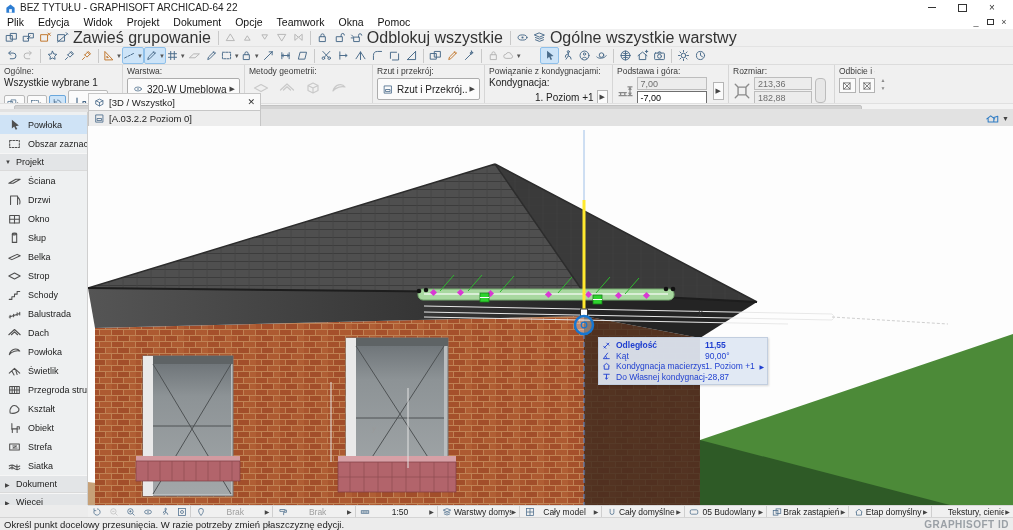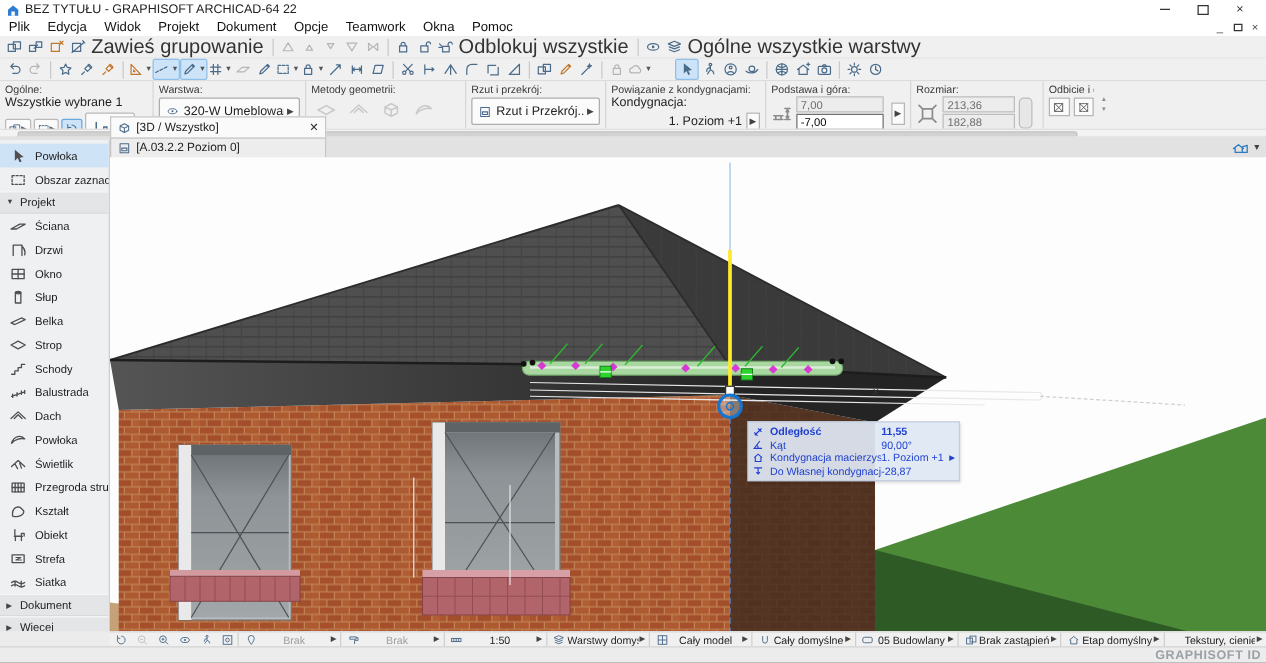--- a/index.html
+++ b/index.html
@@ -965,20 +965,21 @@
       <span class="bb-seg">
         <span class="bb-ico" style="width:13px;">
           <svg viewBox="0 0 16 16">undefined</svg>
         </span>
         <span class="lbl">Tekstury, cienie, ...</span>
         <span class="arr">▶</span>
       </span>
     </div>
 
   <div class="statusbar">
+    <span>Określ punkt docelowy przesunięcia. W razie potrzeby zmień płaszczyznę edycji.</span>
     <span class="wm">GRAPHISOFT ID</span>
   </div>
 
   <svg width="0" height="0" style="position:absolute;">
     <defs id="icon-defs">
         <symbol id="i-arrow-cursor" viewBox="0 0 16 16">
           <path d="M5 2v10l2.6-2.4L9.4 13.5l1.8-.8-1.8-3.4L13 8.6z" fill="currentColor" stroke="none"></path>
         </symbol>
         <symbol id="i-marquee" viewBox="0 0 16 16">
           <rect x="2.5" y="4" width="11" height="8" stroke-dasharray="2 1.6"></rect>

